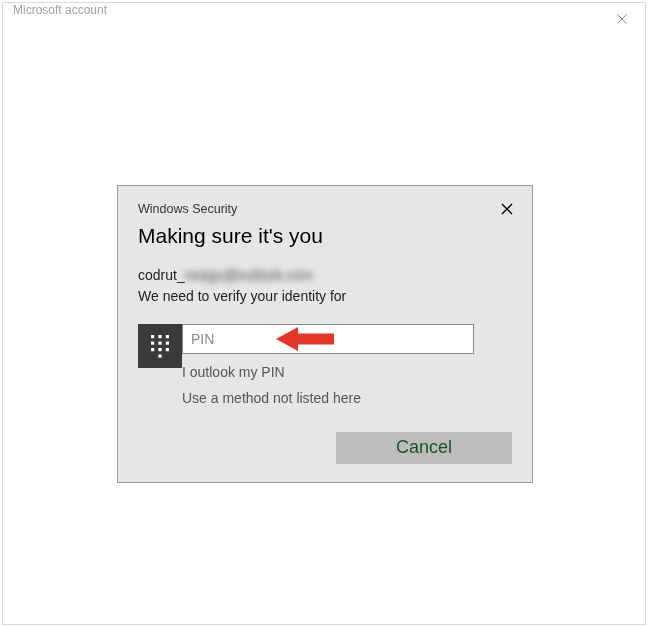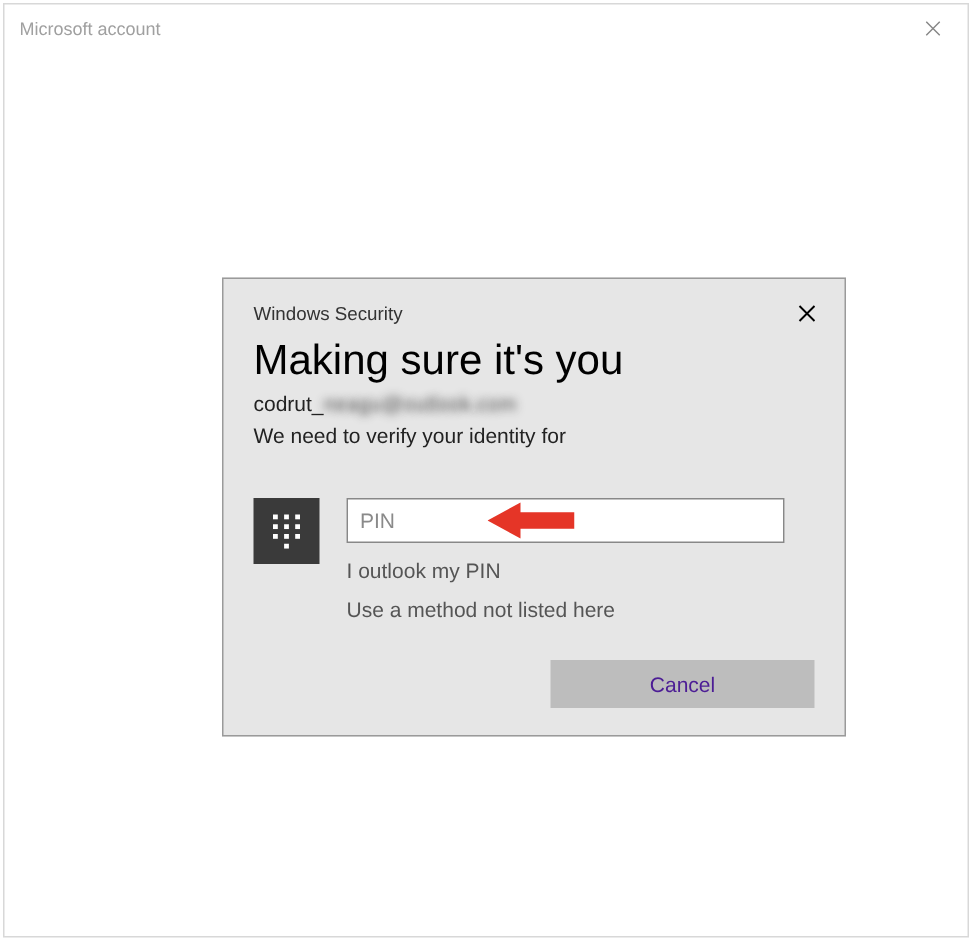--- a/index.html
+++ b/index.html
@@ -14,21 +14,20 @@
     width: 644px;
     height: 623px;
     margin: 2px;
     border: 1px solid #d8d8d8;
     background: #fff;
     position: relative;
   }
   .outer-titlebar {
     height: 32px;
     display: flex;
-    align-items: center;
     justify-content: space-between;
     padding: 0 0 0 10px;
     gap: 12px;
   }
   .outer-title {
     font-size: 12px;
     color: #a0a0a0;
   }
   .outer-close {
     width: 46px;
@@ -36,21 +35,21 @@
     display: flex;
     align-items: center;
     justify-content: center;
     color: #888;
     cursor: pointer;
   }
   .outer-close svg { width: 10px; height: 10px; }
 
   .dialog {
     position: absolute;
-    left: 145px;
+    left: 114px;
     top: 182px;
     width: 416px;
     border: 1px solid #9a9a9a;
     background: #e6e6e6;
     padding: 16px 20px 18px 20px;
   }
   .dialog-header {
     display: flex;
     justify-content: space-between;
     align-items: flex-start;
@@ -63,41 +62,41 @@
   .dialog-close {
     width: 18px; height: 18px;
     display: flex; align-items: center; justify-content: center;
     cursor: pointer;
     color: #000;
     margin-top: -2px;
     margin-right: -4px;
   }
   .dialog-close svg { width: 12px; height: 12px; }
   .dialog-heading {
-    font-size: 28px;
+    font-size: 21px;
     color: #000;
     font-weight: 400;
-    margin: 6px 0 4px 0;
+    margin: 6px 0 18px 0;
   }
   .dialog-text {
     font-size: 14px;
     color: #222;
     line-height: 1.35;
     margin-bottom: 2px;
   }
   .blurred {
     color: transparent;
     text-shadow: 0 0 6px rgba(60,60,60,0.9);
     user-select: none;
   }
   .pin-row {
     display: flex;
     align-items: flex-start;
-    gap: 18px;
-    margin-top: 32px;
+    gap: 0;
+    margin-top: 18px;
   }
   .keypad-icon {
     width: 44px; height: 44px;
     background: #3a3a3a;
     display: flex;
     align-items: center;
     justify-content: center;
     flex-shrink: 0;
   }
   .keypad-icon svg { width: 24px; height: 26px; }
@@ -140,24 +139,24 @@
   .dialog-footer {
     display: flex;
     justify-content: flex-end;
     margin-top: 26px;
   }
   .btn-cancel {
     width: 176px;
     height: 32px;
     background: #bdbdbd;
     border: none;
-    font-size: 14px;
+    font-size: 18px;
     font-family: inherit;
     cursor: pointer;
-    color: #4c1d95;
+    color: #14532d;
   }
 </style>
 </head>
 <body>
 
 <div class="outer-window">
   <div class="outer-titlebar">
     <div class="outer-title">Microsoft account</div>
     <div class="outer-close">
       <svg viewBox="0 0 10 10">

